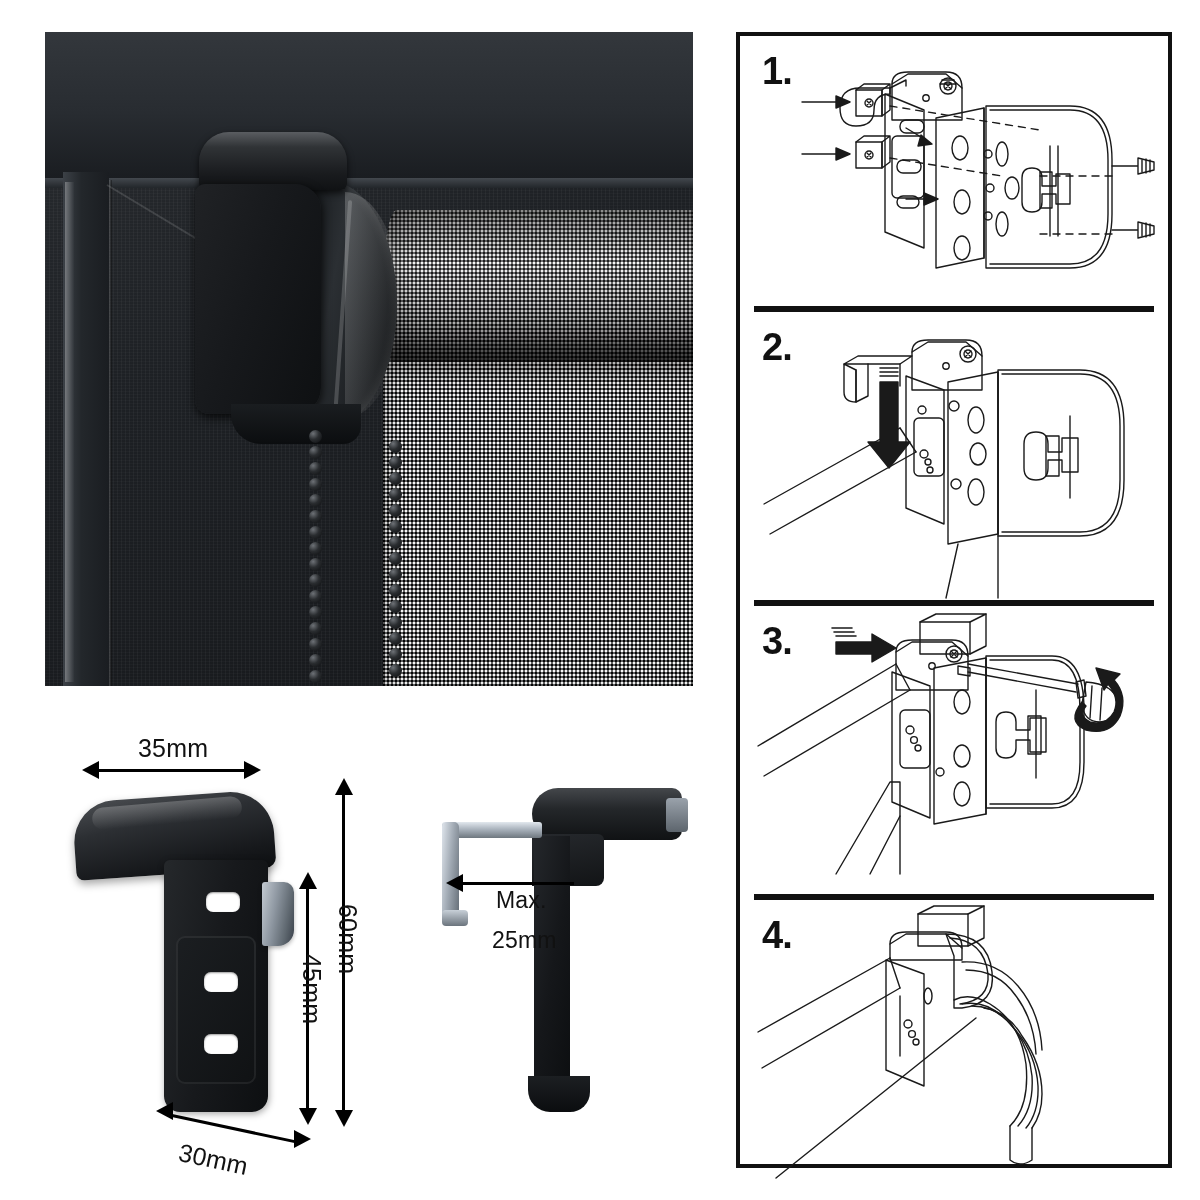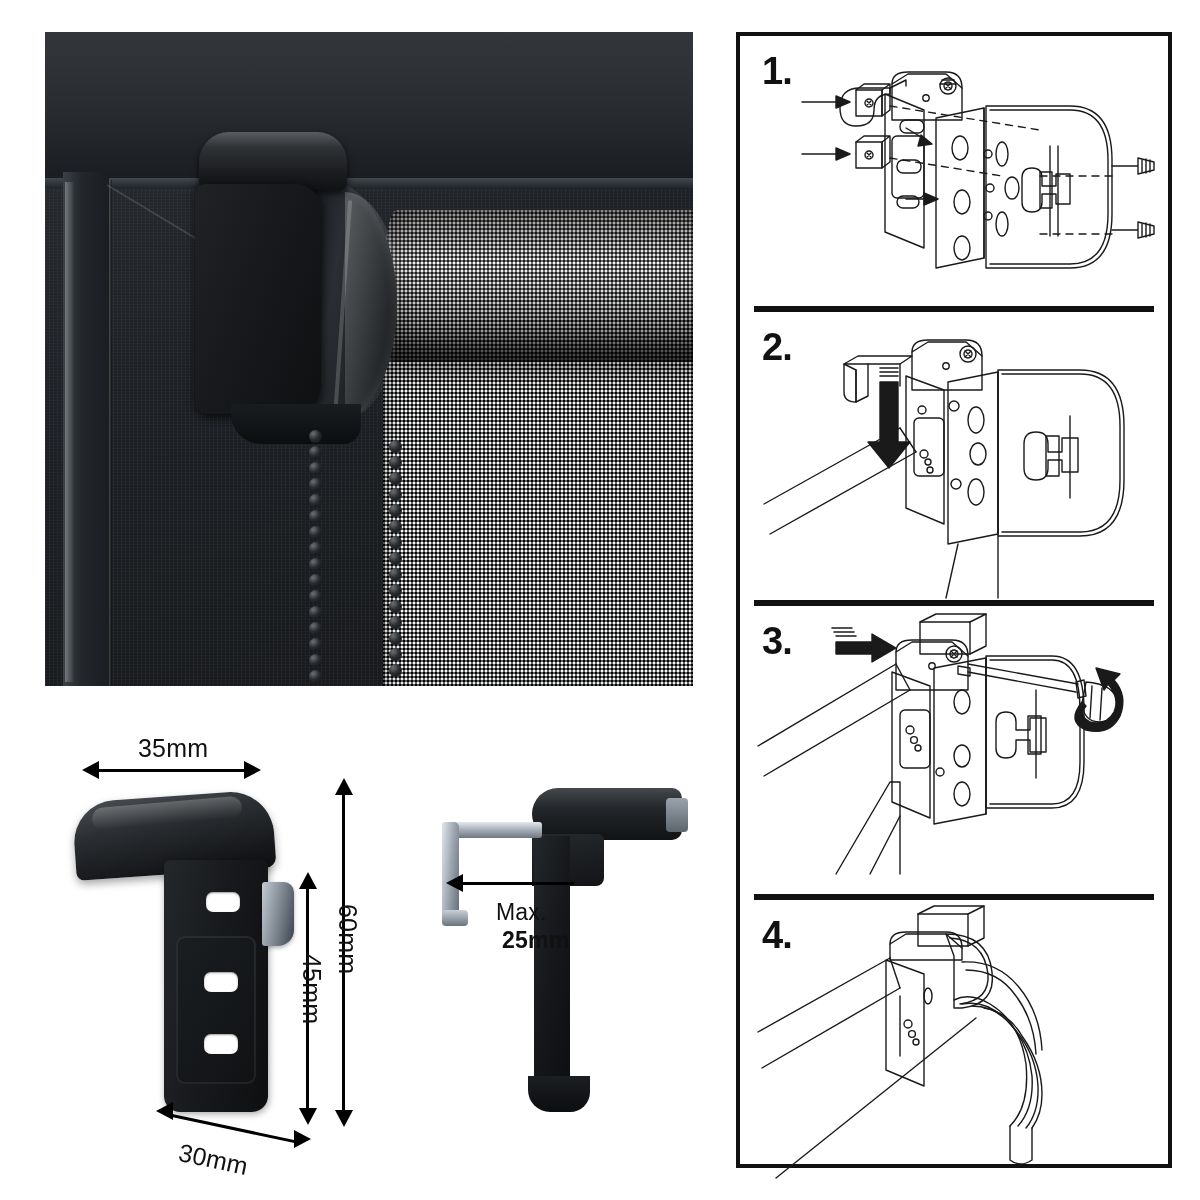--- a/index.html
+++ b/index.html
@@ -366,22 +366,22 @@
       <div class="bB-arm"></div>
       <div class="bB-stem"></div>
       <div class="bB-hook"></div>
       <div class="bB-metal"></div>
       <div class="bB-metal-down"></div>
       <div class="bB-metal-toe"></div>
     </div>
 
     <div class="dim-line-h" style="left:418px; top:166px; width:112px;"></div>
     <div class="arrow-head ah-left" style="left:402px; top:158px;"></div>
-    <div class="dim-label small" style="left:452px; top:184px;">Max.</div>
-    <div class="dim-label small" style="left:458px; top:212px;font-weight:bold;">25mm</div>
+    <div class="dim-label small" style="left:452px; top:172px;">Max.</div>
+    <div class="dim-label small" style="left:448px; top:212px;">25mm</div>
   </div>
 
   <div id="steps-panel">
 
     <div class="step" id="step1">
       <div class="step-num">1.</div>
       <svg class="step-svg" viewBox="0 0 428 270">
         <g fill="none" stroke="#1a1a1a" stroke-width="1.4" stroke-linejoin="round" stroke-linecap="round">
 
           <path d="M62 66 L96 66 M96 60 L110 66 L96 72 Z" fill="#1a1a1a" stroke="#1a1a1a"></path>

